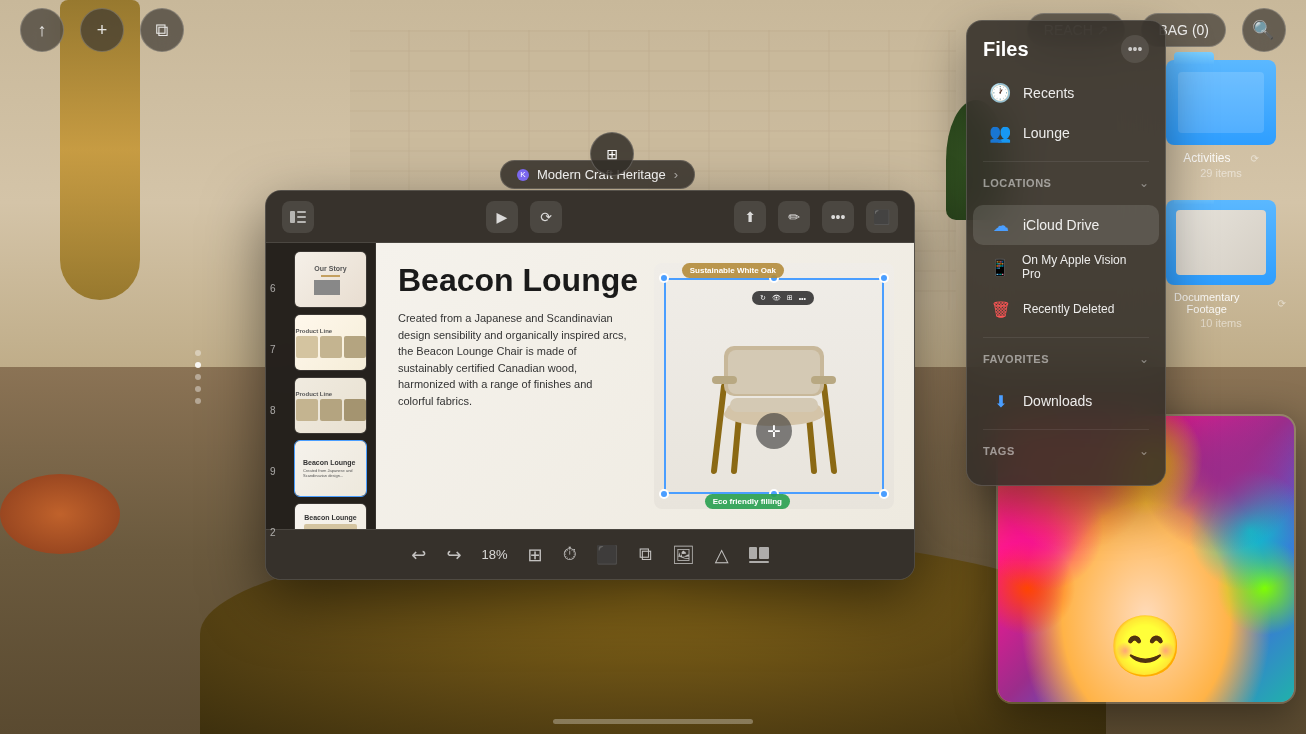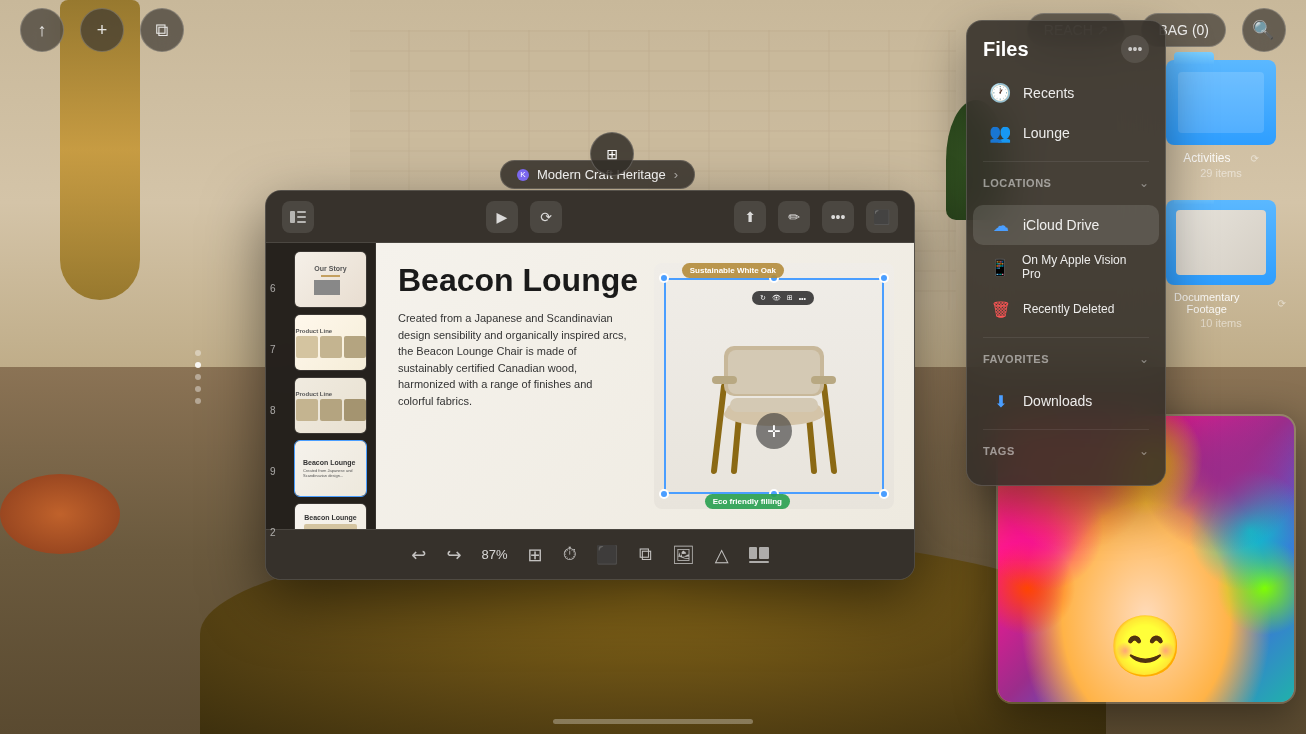--- a/index.html
+++ b/index.html
@@ -781,21 +781,21 @@
         </div>
 
         <div class="slide-label" style="bottom:20px;right:124px;background:rgba(40,160,80,0.9);">Eco friendly filling</div>
       </div>
     </div>
   </div>
 
   <div class="keynote-bottom">
     <div class="kn-bot-btn">↩</div>
     <div class="kn-bot-btn">↪</div>
-    <div class="kn-zoom">87%</div>
+    <div class="kn-zoom">18%</div>
     <div class="kn-bot-btn">⊞</div>
     <div class="kn-bot-btn">⏱</div>
     <div class="kn-bot-btn">⬛</div>
     <div class="kn-bot-btn">⧉</div>
     <div class="kn-bot-btn">🖼</div>
     <div class="kn-bot-btn">△</div>
     <div class="kn-bot-btn">
       <svg width="20" height="16" viewBox="0 0 20 16" fill="none">
         <rect width="8" height="12" rx="1" fill="rgba(255,255,255,0.6)"></rect>
         <rect x="10" width="10" height="12" rx="1" fill="rgba(255,255,255,0.6)"></rect>

